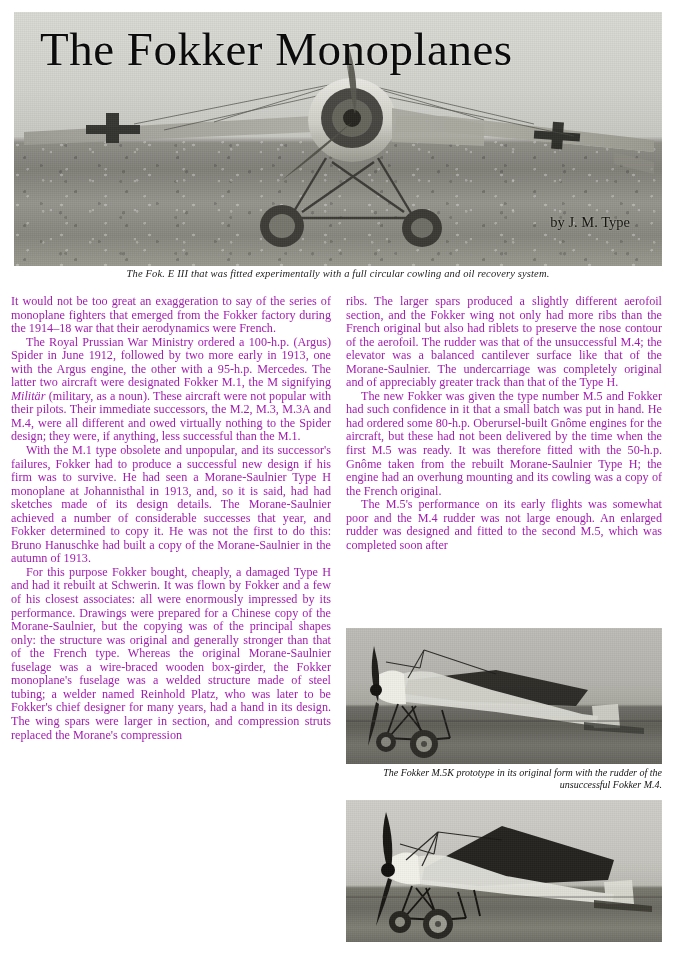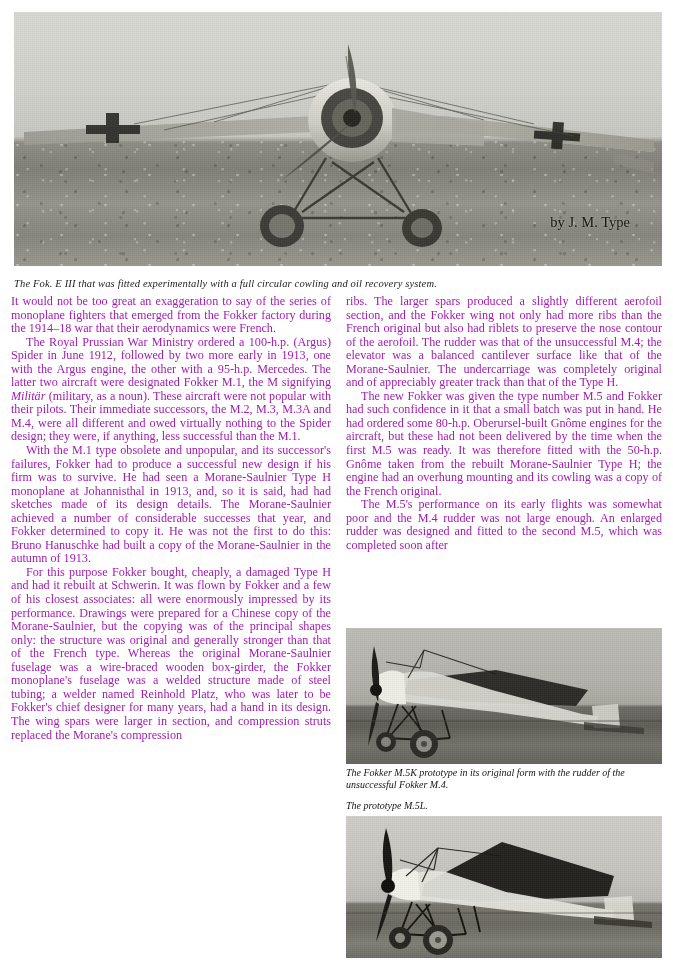--- a/index.html
+++ b/index.html
@@ -94,25 +94,25 @@
     color: #16150f;
     white-space: nowrap;
     text-shadow: 0 0 2px rgba(255,255,255,.35);
   }
 
   .hero-caption {
     position: absolute;
     left: 14px;
     top: 268px;
     width: 648px;
+    text-align: center;
     font-style: italic;
     font-size: 10.5px;
     color: #1c1c1c;
     letter-spacing: .15px;
-    margin-top: 10px;
   }
 
   
   .col {
     position: absolute;
     top: 295px;
     font-size: 12.15px;
     line-height: 13.55px;
     text-align: justify;
     text-justify: inter-word;
@@ -137,21 +137,21 @@
     left: 346px;
     width: 316px;
   }
   .fig-photo {
     position: relative;
     width: 316px;
     overflow: hidden;
     background: #9b9a93;
   }
   .fig-caption {
-    text-align: left;
+    text-align: right;
     font-style: italic;
     font-size: 10px;
     line-height: 11.5px;
     color: #141414;
     margin-top: 3px;
   }
 
   .fig-m5k  { top: 628px; }
   .fig-m5k .fig-photo { height: 136px; }
 
@@ -262,20 +262,21 @@
       <ellipse cx="268" cy="214" rx="22" ry="21" fill="#3d3c37"></ellipse>
       <ellipse cx="268" cy="214" rx="13" ry="12" fill="#85847b" opacity="0.8"></ellipse>
       <ellipse cx="408" cy="216" rx="20" ry="19" fill="#3a3934"></ellipse>
       <ellipse cx="408" cy="216" rx="11" ry="10" fill="#7e7d74" opacity="0.78"></ellipse>
 
       <path d="M600 140 L640 150 L640 162 L600 152 Z" fill="#8d8c83" opacity="0.7"></path>
     </svg>
 
     <div class="hero-grain"></div>
 
+    <div class="hero-title">The Fokker Monoplanes</div>
     <div class="hero-byline">by J. M. Type</div>
   </div>
 
   <div class="hero-caption">The Fok. E III that was fitted experimentally with a full circular cowling and oil recovery system.</div>
 
   <div class="col col-left">
     <p class="first">It would not be too great an exaggeration to say of the series of monoplane fighters that emerged from the Fokker factory during the 1914–18 war that their aerodynamics were French.</p>
     <p id="p-militar">The Royal Prussian War Ministry ordered a 100-h.p. (Argus) Spider in June 1912, followed by two more early in 1913, one with the Argus engine, the other with a 95-h.p. Mercedes. The latter two aircraft were designated Fokker M.1, the M signifying <em>Militär</em> (military, as a noun). These aircraft were not popular with their pilots. Their immediate successors, the M.2, M.3, M.3A and M.4, were all different and owed virtually nothing to the Spider design; they were, if anything, less successful than the M.1.</p>
     <p>With the M.1 type obsolete and unpopular, and its successor's failures, Fokker had to produce a successful new design if his firm was to survive. He had seen a Morane-Saulnier Type H monoplane at Johannisthal in 1913, and, so it is said, had had sketches made of its design details. The Morane-Saulnier achieved a number of considerable successes that year, and Fokker determined to copy it. He was not the first to do this: Bruno Hanuschke had built a copy of the Morane-Saulnier in the autumn of 1913.</p>
     <p>For this purpose Fokker bought, cheaply, a damaged Type H and had it rebuilt at Schwerin. It was flown by Fokker and a few of his closest associates: all were enormously impressed by its performance. Drawings were prepared for a Chinese copy of the Morane-Saulnier, but the copying was of the principal shapes only: the structure was original and generally stronger than that of the French type. Whereas the original Morane-Saulnier fuselage was a wire-braced wooden box-girder, the Fokker monoplane's fuselage was a welded structure made of steel tubing; a welder named Reinhold Platz, who was later to be Fokker's chief designer for many years, had a hand in its design. The wing spars were larger in section, and compression struts replaced the Morane's compression</p>
@@ -329,21 +330,20 @@
         <ellipse cx="78" cy="116" rx="3" ry="3" fill="#4a4943"></ellipse>
 
         <rect x="0" y="92" width="316" height="2" fill="#3f3e38" opacity="0.35"></rect>
       </svg>
       <div class="fig-grain"></div>
     </div>
     <div class="fig-caption">The Fokker M.5K prototype in its original form with the rudder of the unsuccessful Fokker M.4.</div>
   </div>
 
   <div class="fig fig-m5l">
-    <div class="fig-caption">The prototype M.5L.</div>
     <div class="fig-photo">
       <div class="sky-ground light"></div>
       <svg class="fig-svg" viewBox="0 0 316 142" preserveAspectRatio="none">
 
         <path d="M78 68 L156 26 L268 60 L262 80 L132 86 L76 80 Z" fill="#1b1a17" opacity="0.95"></path>
 
         <path d="M48 66 Q70 52 100 56 L160 76 L250 92 L268 94 L266 104 L160 94 L74 84 Q52 80 48 66 Z" fill="#e6e6df" opacity="0.94"></path>
 
         <path d="M44 58 Q60 48 72 56 L74 84 Q56 86 44 78 Z" fill="#f2f2eb"></path>
 

